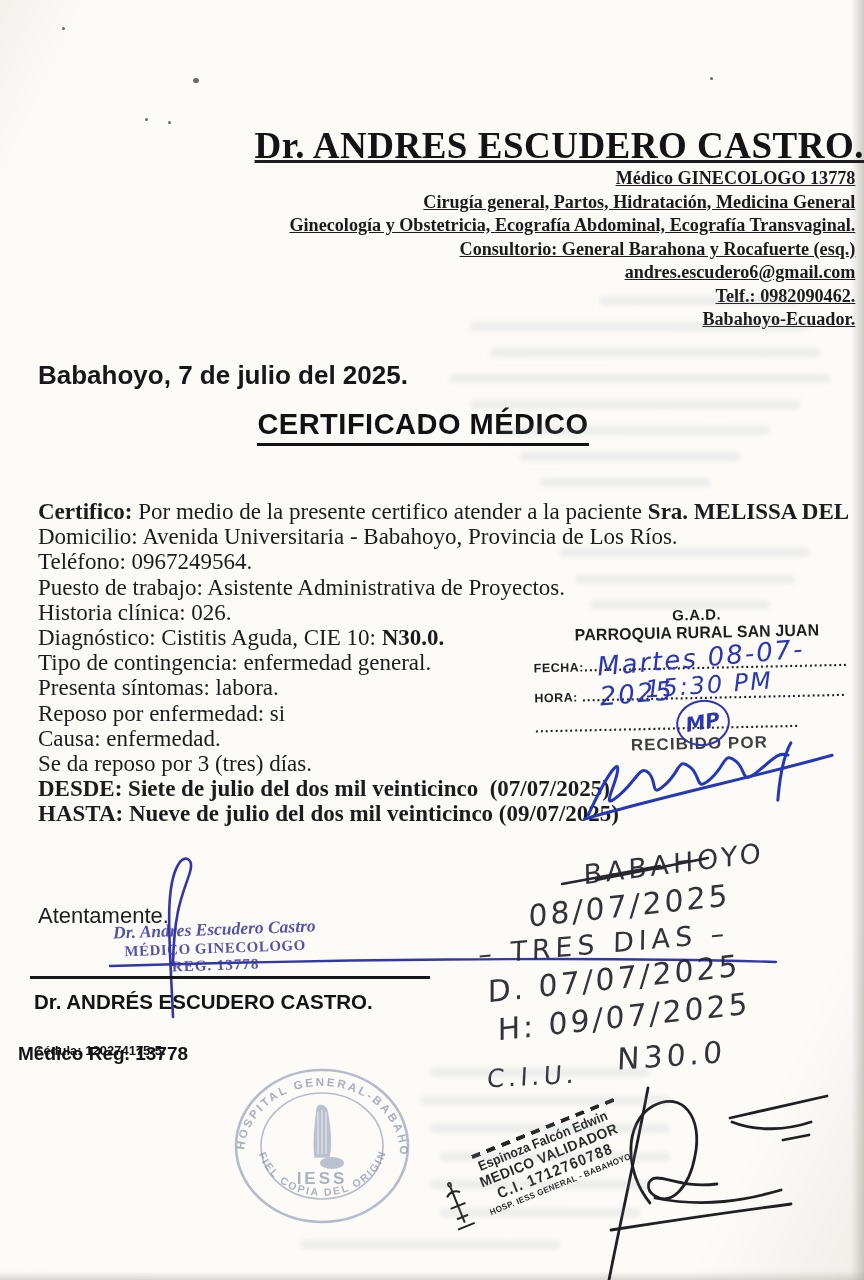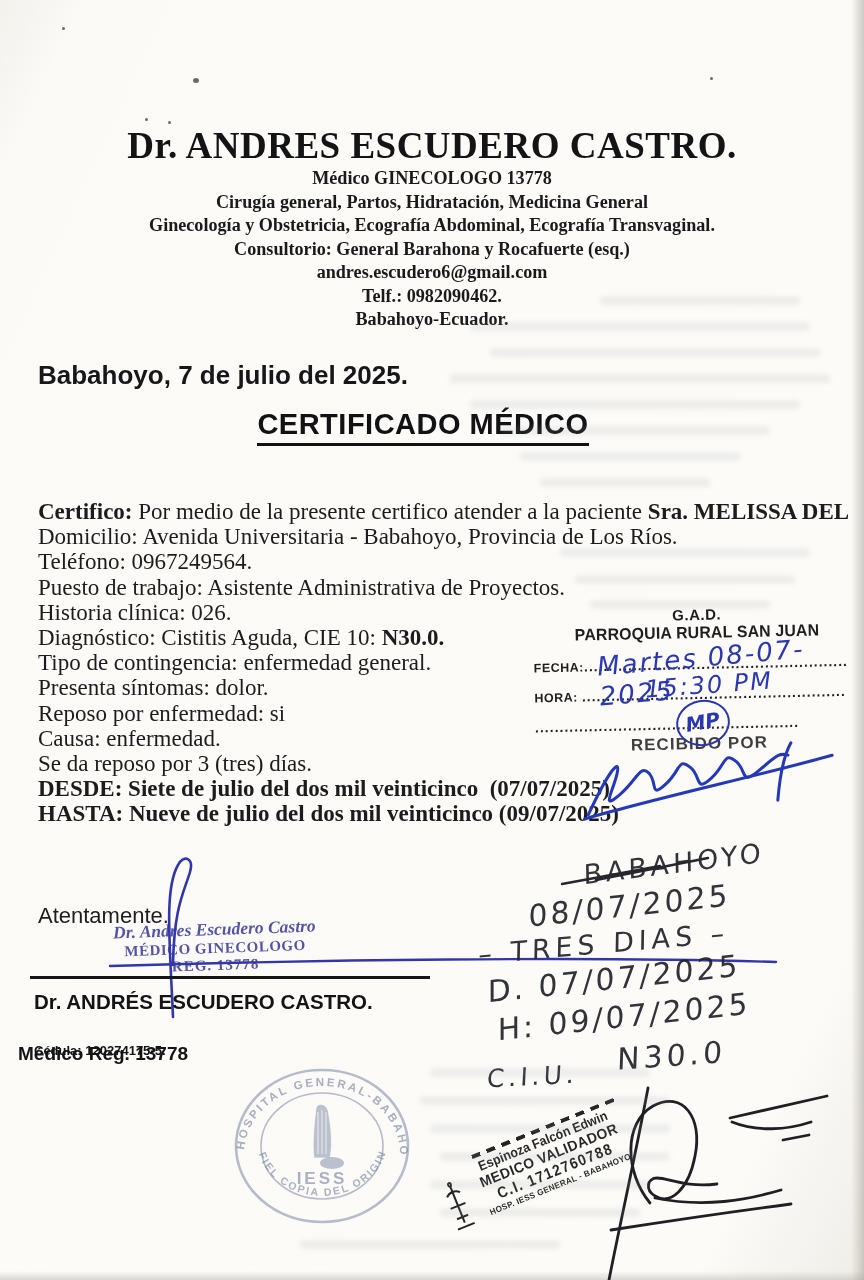--- a/index.html
+++ b/index.html
@@ -1,21 +1,21 @@
 <!DOCTYPE html>
 <html><head>
 <meta charset="utf-8">
 <style>
   html,body{margin:0;padding:0;background:#c9c6c0;}
   #page{position:relative;width:864px;height:1280px;overflow:hidden;
     background:linear-gradient(115deg,#f3f1ec 0%,#fbfaf7 6%,#fcfbf8 88%,#efede8 100%);
     font-family:"Liberation Serif",serif;color:#1d1d1f;}
   .abs{position:absolute;}
   
-  #hdr{left:0;right:0;top:124px;text-align:center;}
+  #hdr{left:0;right:0;top:124px;text-align:right;text-decoration:underline;}
   #hdr-title{font-family:"Liberation Serif",serif;font-weight:700;font-size:37px;letter-spacing:.5px;color:#141416;}
   .hdr-line{font-family:"Liberation Serif",serif;font-weight:700;font-size:18.5px;line-height:23.5px;color:#1a1a1c;transform:scaleX(.98);}
   
   #date-line{left:38px;top:360px;font-family:"Liberation Sans",sans-serif;font-weight:700;font-size:26px;color:#17171a;}
   #doc-title{left:0;right:18px;top:408px;text-align:center;}
   #doc-title span{display:inline-block;font-family:"Liberation Sans",sans-serif;font-weight:700;font-size:29px;letter-spacing:.5px;color:#121214;border-bottom:3.5px solid #121214;padding-bottom:2px;}
   
   #body-lines{left:38px;top:499px;width:800px;}
   .body-line{font-size:23px;line-height:25.2px;white-space:pre;color:#1c1c1e;}
   .body-line .b{font-weight:700;}
@@ -85,21 +85,21 @@
   </div>
 
   <div id="body-lines" class="abs">
       <div class="body-line"><span class="b">Certifico:</span><span> Por medio de la presente certifico atender a la paciente </span><span class="b">Sra. MELISSA DEL</span></div>
       <div class="body-line"><span>Domicilio: Avenida Universitaria - Babahoyo, Provincia de Los Ríos.</span></div>
       <div class="body-line"><span>Teléfono: 0967249564.</span></div>
       <div class="body-line"><span>Puesto de trabajo: Asistente Administrativa de Proyectos.</span></div>
       <div class="body-line"><span>Historia clínica: 026.</span></div>
       <div class="body-line"><span>Diagnóstico: Cistitis Aguda, CIE 10: </span><span class="b">N30.0.</span></div>
       <div class="body-line"><span>Tipo de contingencia: enfermedad general.</span></div>
-      <div class="body-line"><span>Presenta síntomas: dolor.</span></div>
+      <div class="body-line"><span>Presenta síntomas: labora.</span></div>
       <div class="body-line"><span>Reposo por enfermedad: si</span></div>
       <div class="body-line"><span>Causa: enfermedad.</span></div>
       <div class="body-line"><span>Se da reposo por 3 (tres) días.</span></div>
       <div class="body-line"><span class="b">DESDE: Siete de julio del dos mil veinticinco  (07/07/2025)</span></div>
       <div class="body-line"><span class="b">HASTA: Nueve de julio del dos mil veinticinco (09/07/2025)</span></div>
     </div>
 
   <div id="gad" class="abs">
     <div id="gad-org" class="gad-c">G.A.D.</div>
     <div id="gad-org2" class="gad-c">PARROQUIA RURAL SAN JUAN</div>

